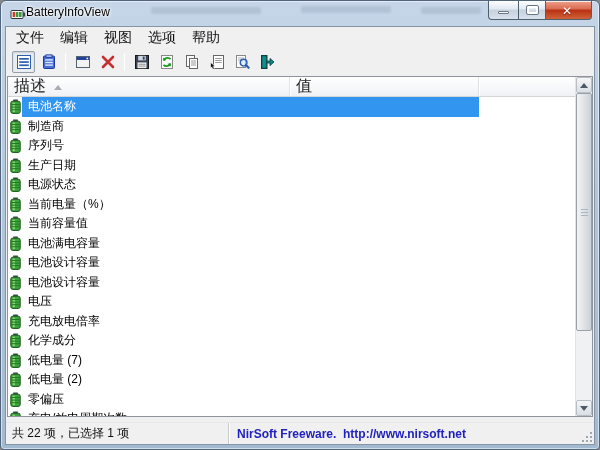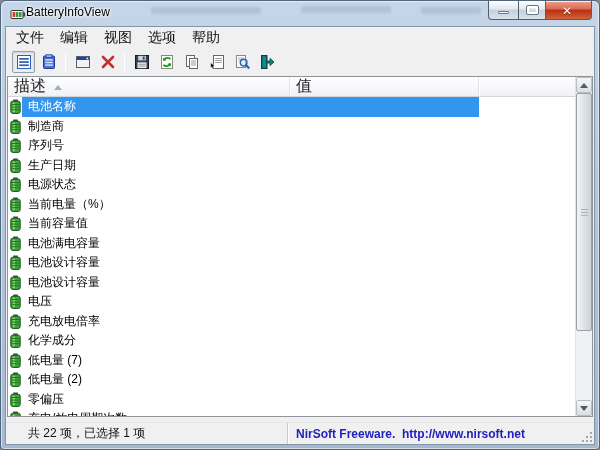--- a/index.html
+++ b/index.html
@@ -62,21 +62,21 @@
   .tri-up{width:0;height:0;border-left:4px solid transparent;border-right:4px solid transparent;border-bottom:5px solid #4d5a66;}
   .tri-down{width:0;height:0;border-left:4px solid transparent;border-right:4px solid transparent;border-top:5px solid #4d5a66;}
   .sb-thumb{position:absolute;left:0;top:16px;width:16px;height:238px;border:1px solid #9aa0a8;border-radius:2px;
     background:linear-gradient(to right,#f2f3f5,#dfe3e8 50%,#ccd2d9);}
   .sb-thumb::after{content:"";position:absolute;left:4px;top:50%;width:7px;height:1px;background:#aeb4bb;
     box-shadow:0 -3px 0 #aeb4bb,0 3px 0 #aeb4bb;}
 
   
   .statusbar{position:absolute;left:0;right:0;bottom:0;height:22px;background:#f0f0f0;border-top:1px solid #e7e7e7;
     display:flex;align-items:center;font-size:12px;}
-  .status-left{width:282px;height:100%;display:flex;align-items:center;padding-left:22px;color:#111;
+  .status-left{width:223px;height:100%;display:flex;align-items:center;padding-left:6px;color:#111;
     border-right:1px solid #c9c9c9;box-shadow:1px 0 0 #fff;}
   .status-right{flex:1;height:100%;display:flex;align-items:center;padding-left:8px;color:#2121bd;font-weight:bold;white-space:pre;}
   .grip{position:absolute;right:1px;bottom:1px;width:12px;height:12px;}
   .grip::before{content:"";position:absolute;right:1px;bottom:1px;width:2px;height:2px;background:#9fa6ad;
     box-shadow:-4px 0 0 #9fa6ad,-8px 0 0 #9fa6ad,0 -4px 0 #9fa6ad,0 -8px 0 #9fa6ad,-4px -4px 0 #9fa6ad;}
 </style>
 </head>
 <body>
 
 <div class="window">

